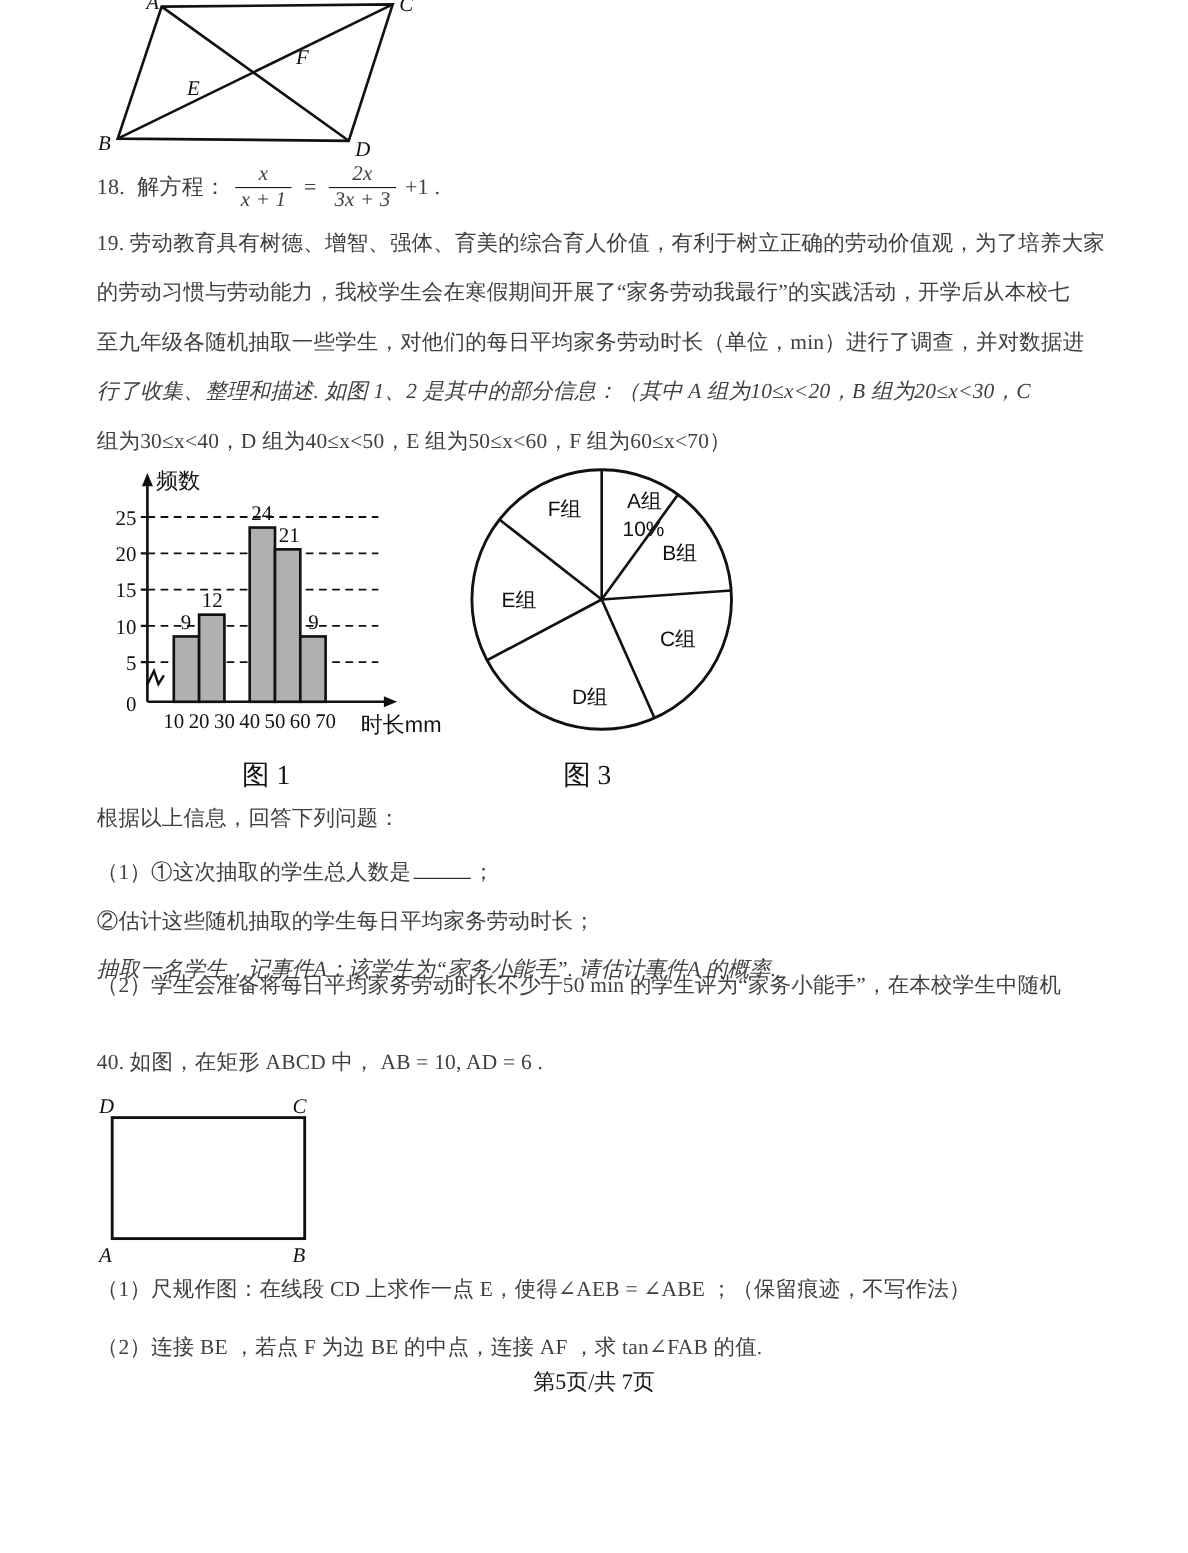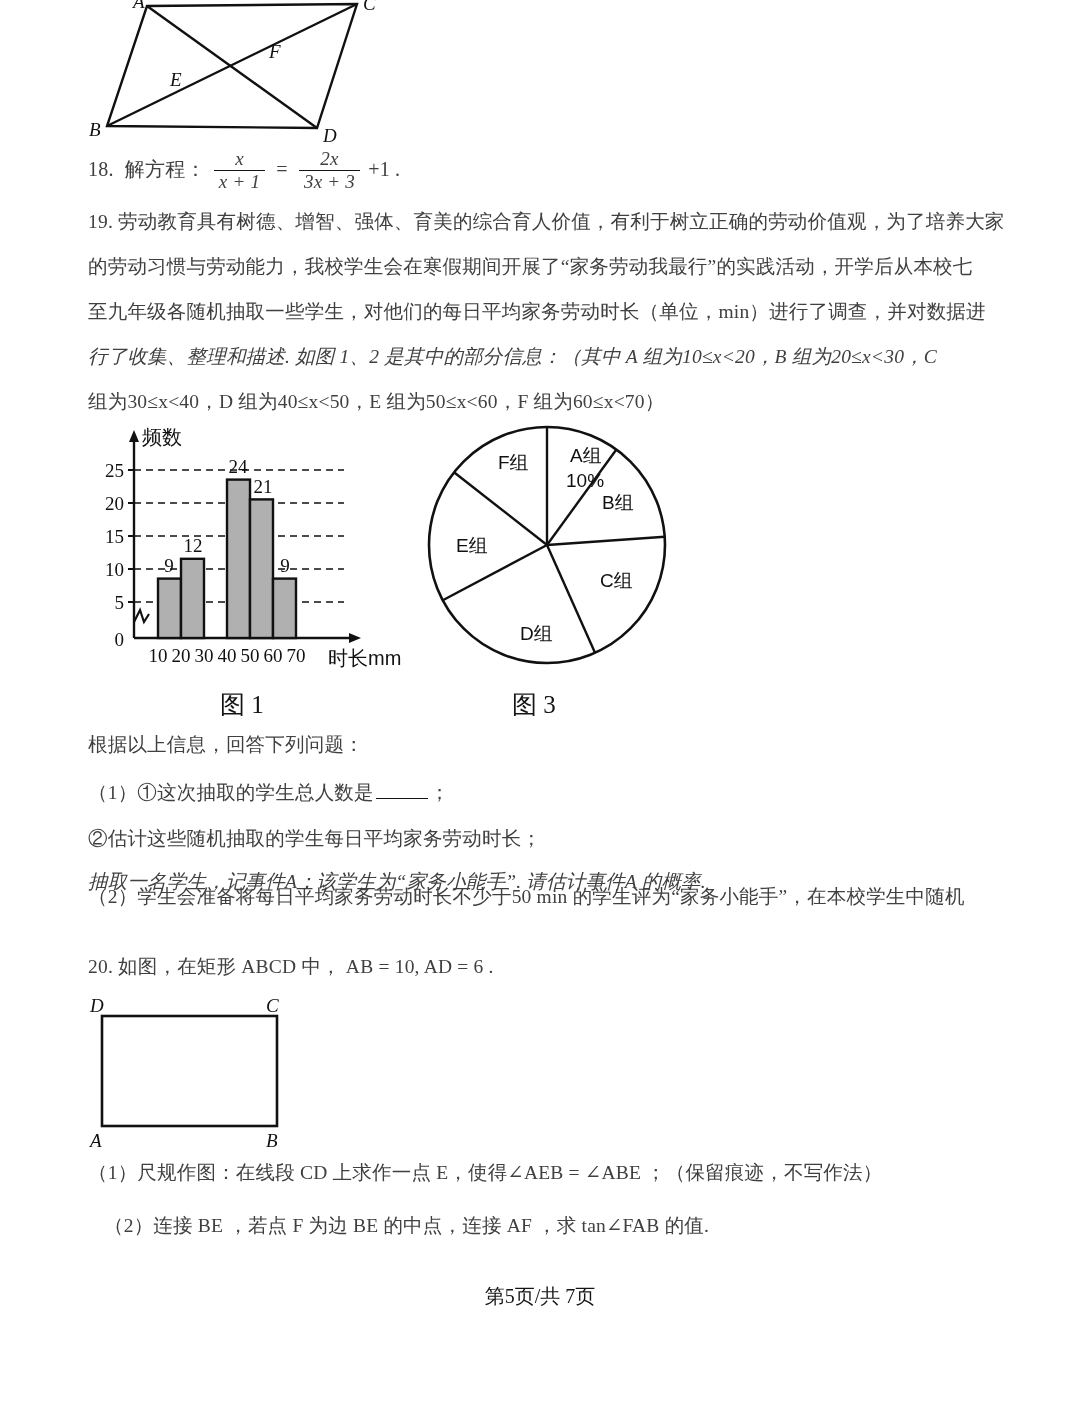--- a/index.html
+++ b/index.html
@@ -80,21 +80,21 @@
 
   
   #parallelogram { left: 85px; top: -4px; width: 320px; height: 145px; }
 
   
   #rectangle-abcd { left: 88px; top: 992px; width: 230px; height: 160px; }
 
   .footer-text {
     position: absolute;
     left: 0;
-    top: 1283px;
+    top: 1243px;
     width: 1080px;
     text-align: center;
     font-size: 20px;
     color: #141414;
   }
 
   .blank-underline {
     display: inline-block;
     width: 52px;
     border-bottom: 1.8px solid #141414;
@@ -239,31 +239,31 @@
   <div class="tline" style="left:88px; top:735px;">根据以上信息，回答下列问题：</div>
 
   <div class="tline" style="left:88px; top:783px;">
     <span>（1）①这次抽取的学生总人数是</span><span class="blank-underline"></span><span>；</span>
   </div>
 
   <div class="tline" style="left:88px; top:829px;">②估计这些随机抽取的学生每日平均家务劳动时长；</div>
   <div class="tline" style="left:88px; top:875px;margin-top:12px;">（2）学生会准备将每日平均家务劳动时长不少于50 min 的学生评为“家务小能手”，在本校学生中随机</div>
   <div class="tline" style="left:88px; top:872px;font-style:italic;">抽取一名学生，记事件A：该学生为“家务小能手”. 请估计事件A 的概率.</div>
 
-  <div class="tline" style="left:88px; top:957px;">20. 如图，在矩形 ABCD 中， AB = 10, AD = 6 .</div>
+  <div class="tline" style="left:88px; top:957px;">40. 如图，在矩形 ABCD 中， AB = 10, AD = 6 .</div>
 
   <div class="fig" id="rectangle-abcd">
     <svg width="230" height="160" viewBox="0 0 230 160">
       <rect x="14" y="24" width="175" height="110" fill="none" stroke="#111111" stroke-width="2.6"></rect>
       <text x="2" y="20" font-size="19" font-style="italic" font-family="Liberation Serif, serif" fill="#111111">D</text>
       <text x="178" y="20" font-size="19" font-style="italic" font-family="Liberation Serif, serif" fill="#111111">C</text>
       <text x="2" y="155" font-size="19" font-style="italic" font-family="Liberation Serif, serif" fill="#111111">A</text>
       <text x="178" y="155" font-size="19" font-style="italic" font-family="Liberation Serif, serif" fill="#111111">B</text>
     </svg>
   </div>
 
   <div class="tline" style="left:88px; top:1163px;">（1）尺规作图：在线段 CD 上求作一点 E，使得∠AEB = ∠ABE ；（保留痕迹，不写作法）</div>
-  <div class="tline" style="left:104px; top:1216px;">（2）连接 BE ，若点 F 为边 BE 的中点，连接 AF ，求 tan∠FAB 的值.</div>
+  <div class="tline" style="left:88px; top:1216px;">（2）连接 BE ，若点 F 为边 BE 的中点，连接 AF ，求 tan∠FAB 的值.</div>
 
 
   <div class="footer-text">第5页/共 7页</div>
 
 </div>
 
 </body></html>

